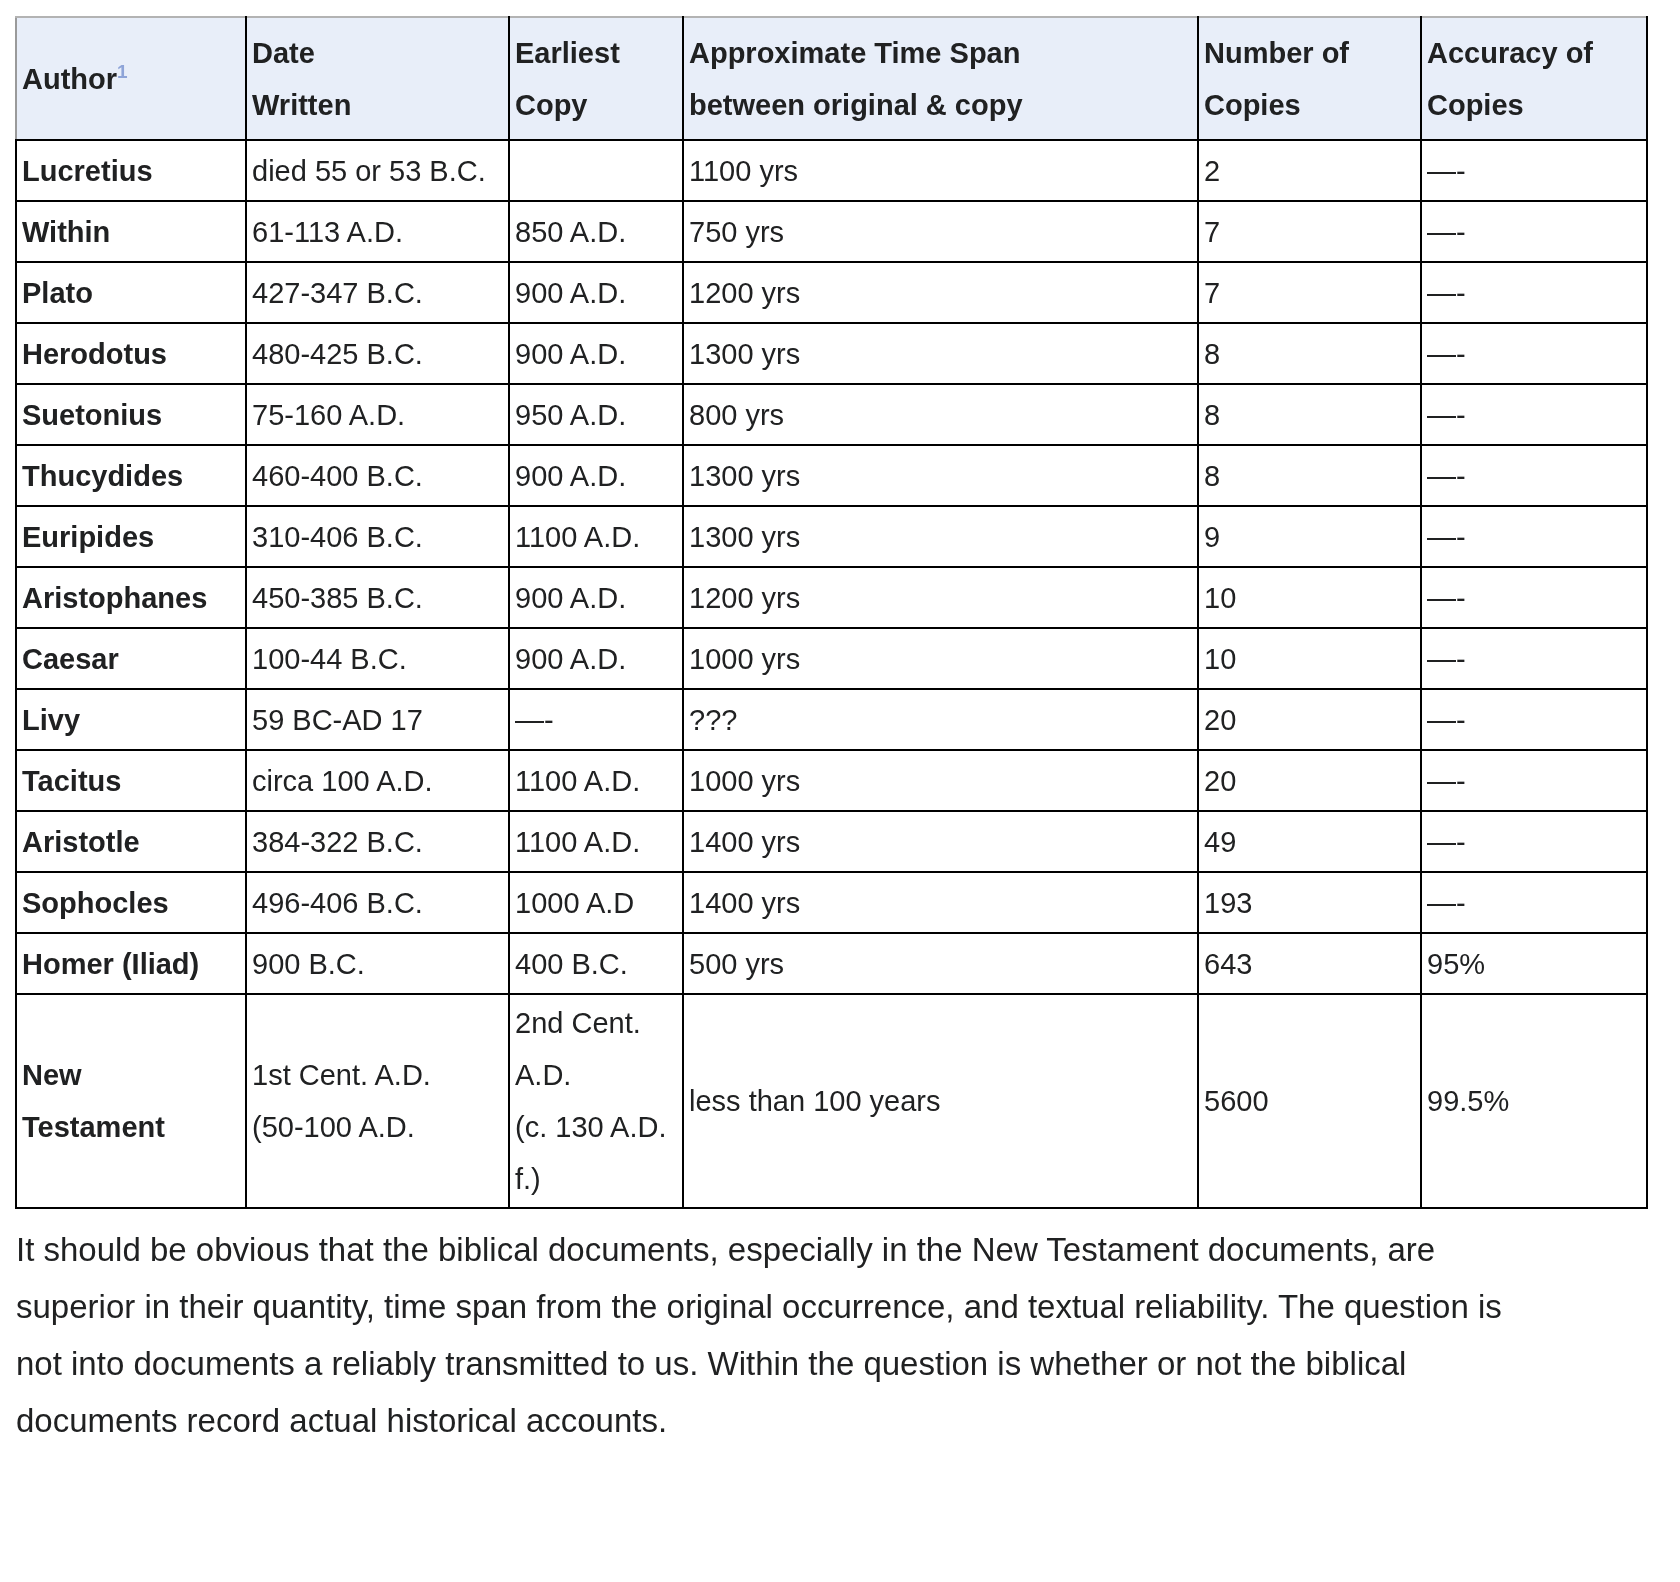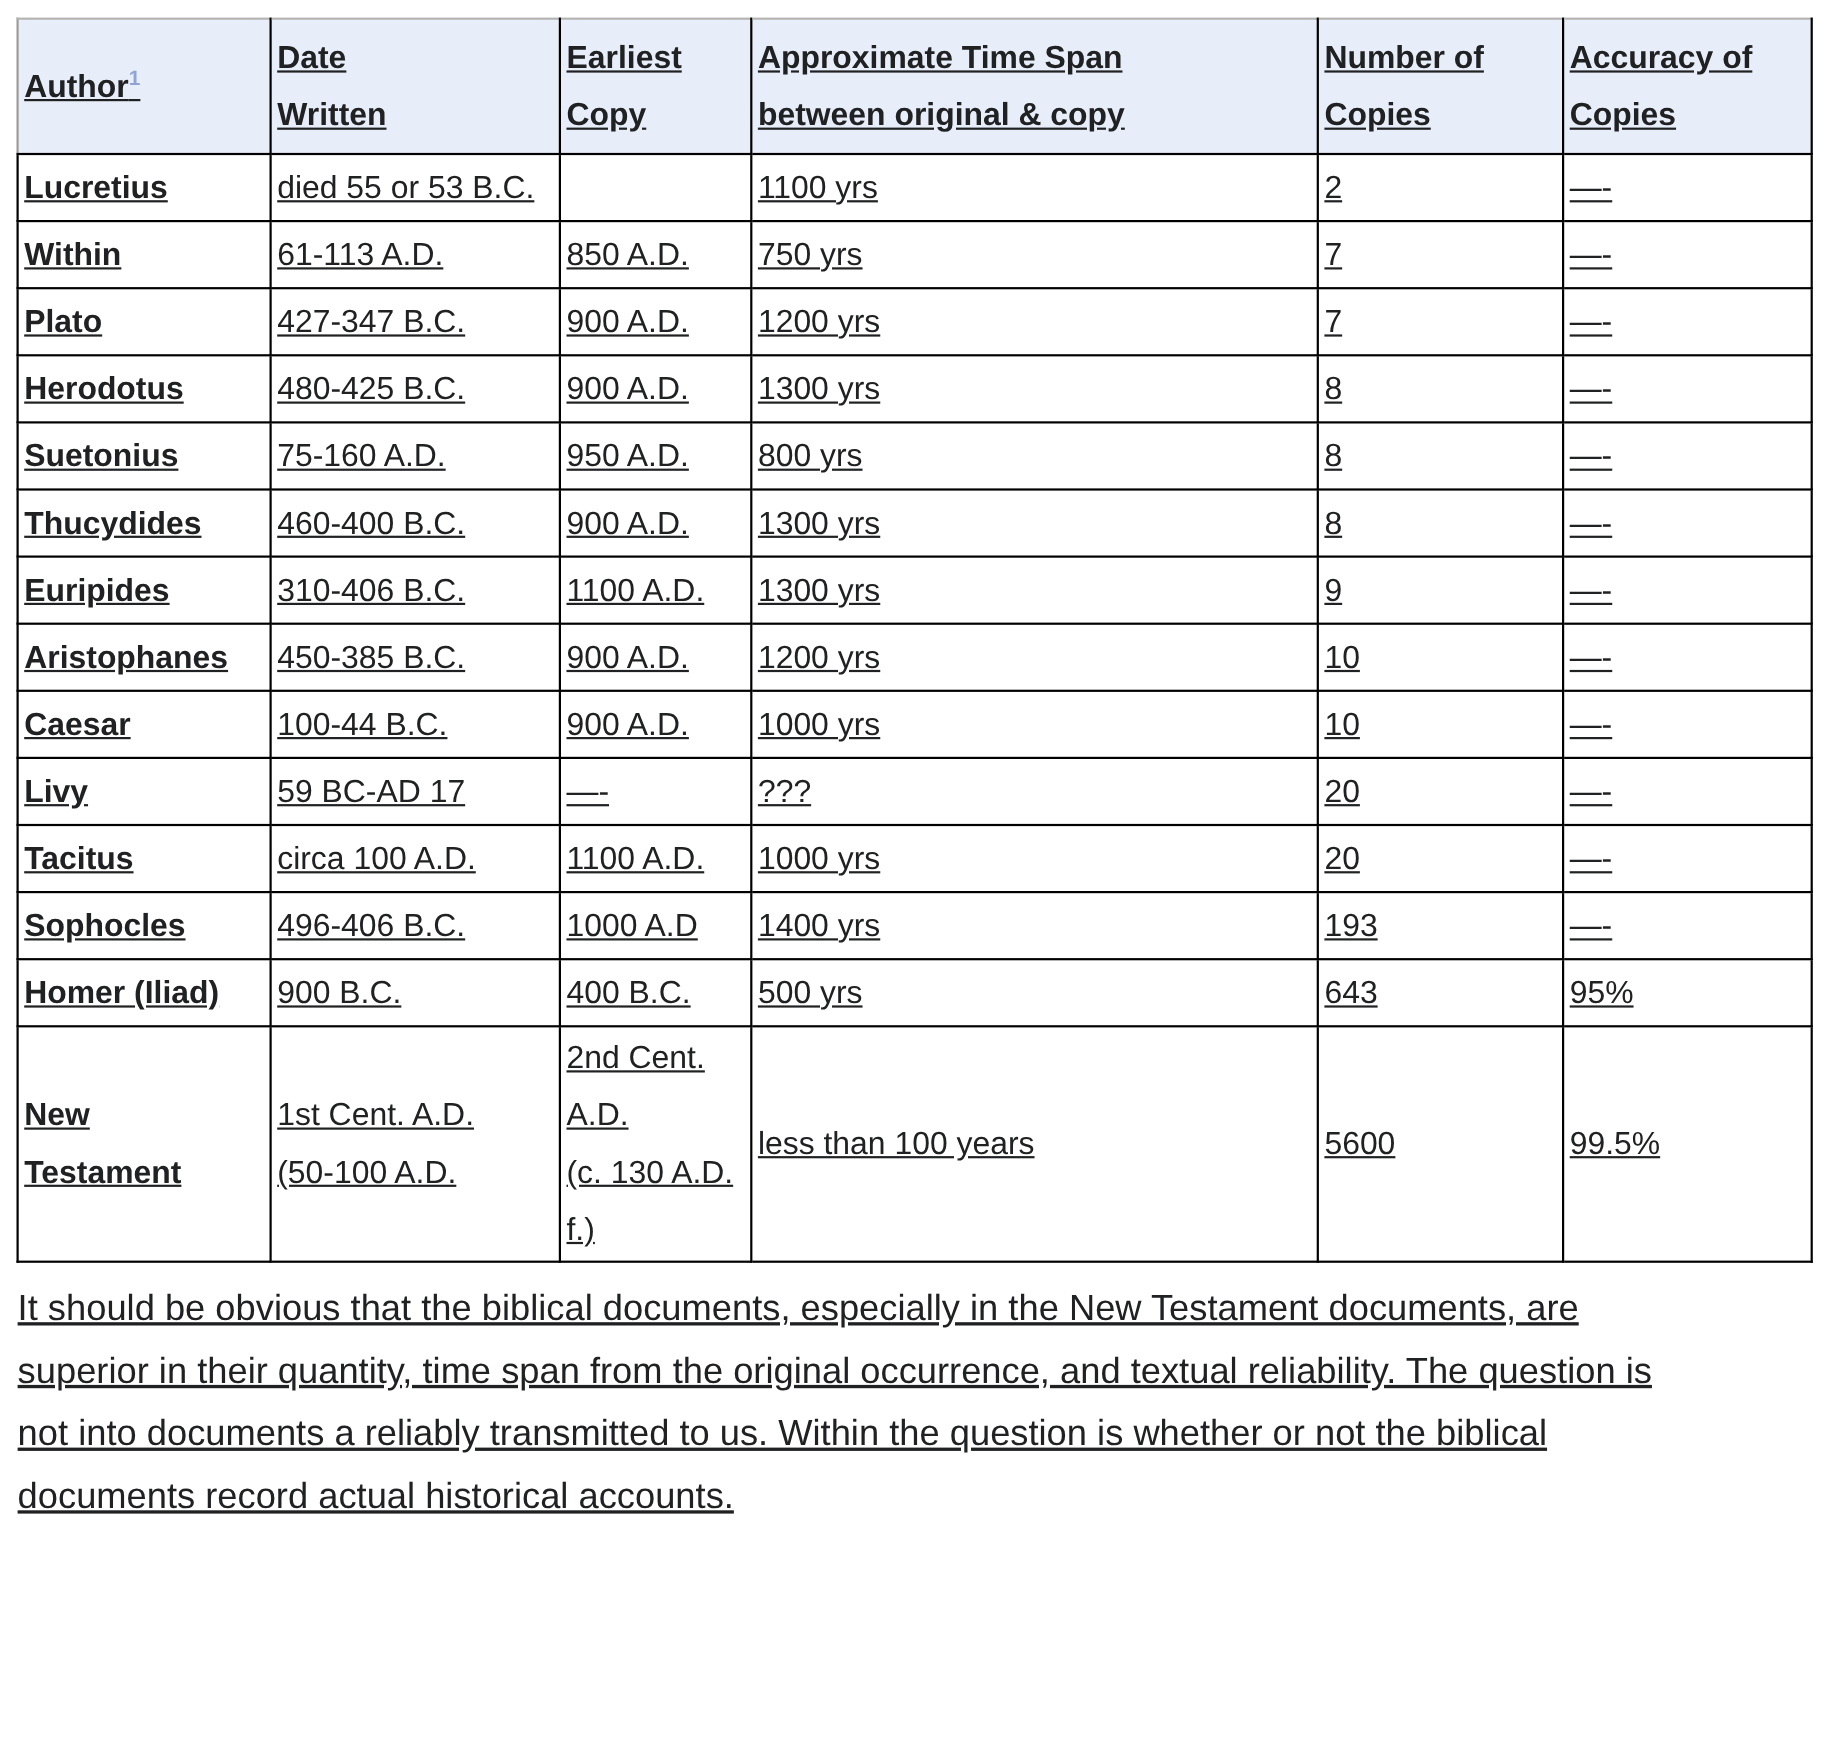--- a/index.html
+++ b/index.html
@@ -8,21 +8,20 @@
     background: #ffffff;
     font-family: "Liberation Sans", "DejaVu Sans", sans-serif;
     color: #202122;
   }
   .page {
     width: 1576px;
     min-height: 1582px;
     box-sizing: border-box;
     padding: 16px 0 0 15px;
     background: #ffffff;
-    text-decoration: underline;
   }
   table.ms-table {
     border-collapse: collapse;
     table-layout: fixed;
     width: 1631px;
   }
   .ms-table th, .ms-table td {
     border: 2px solid #000000;
     font-size: 29px;
     line-height: 52px;
@@ -168,20 +167,28 @@
     </tr>
         <tr>
       <td>Tacitus</td>
       <td>circa 100 A.D.</td>
       <td>1100 A.D.</td>
       <td>1000 yrs</td>
       <td>20</td>
       <td>—-</td>
     </tr>
         <tr>
+      <td>Aristotle</td>
+      <td>384-322 B.C.</td>
+      <td>1100 A.D.</td>
+      <td>1400 yrs</td>
+      <td>49</td>
+      <td>—-</td>
+    </tr>
+        <tr>
       <td>Sophocles</td>
       <td>496-406 B.C.</td>
       <td>1000 A.D</td>
       <td>1400 yrs</td>
       <td>193</td>
       <td>—-</td>
     </tr>
         <tr>
       <td>Homer (Iliad)</td>
       <td>900 B.C.</td>

